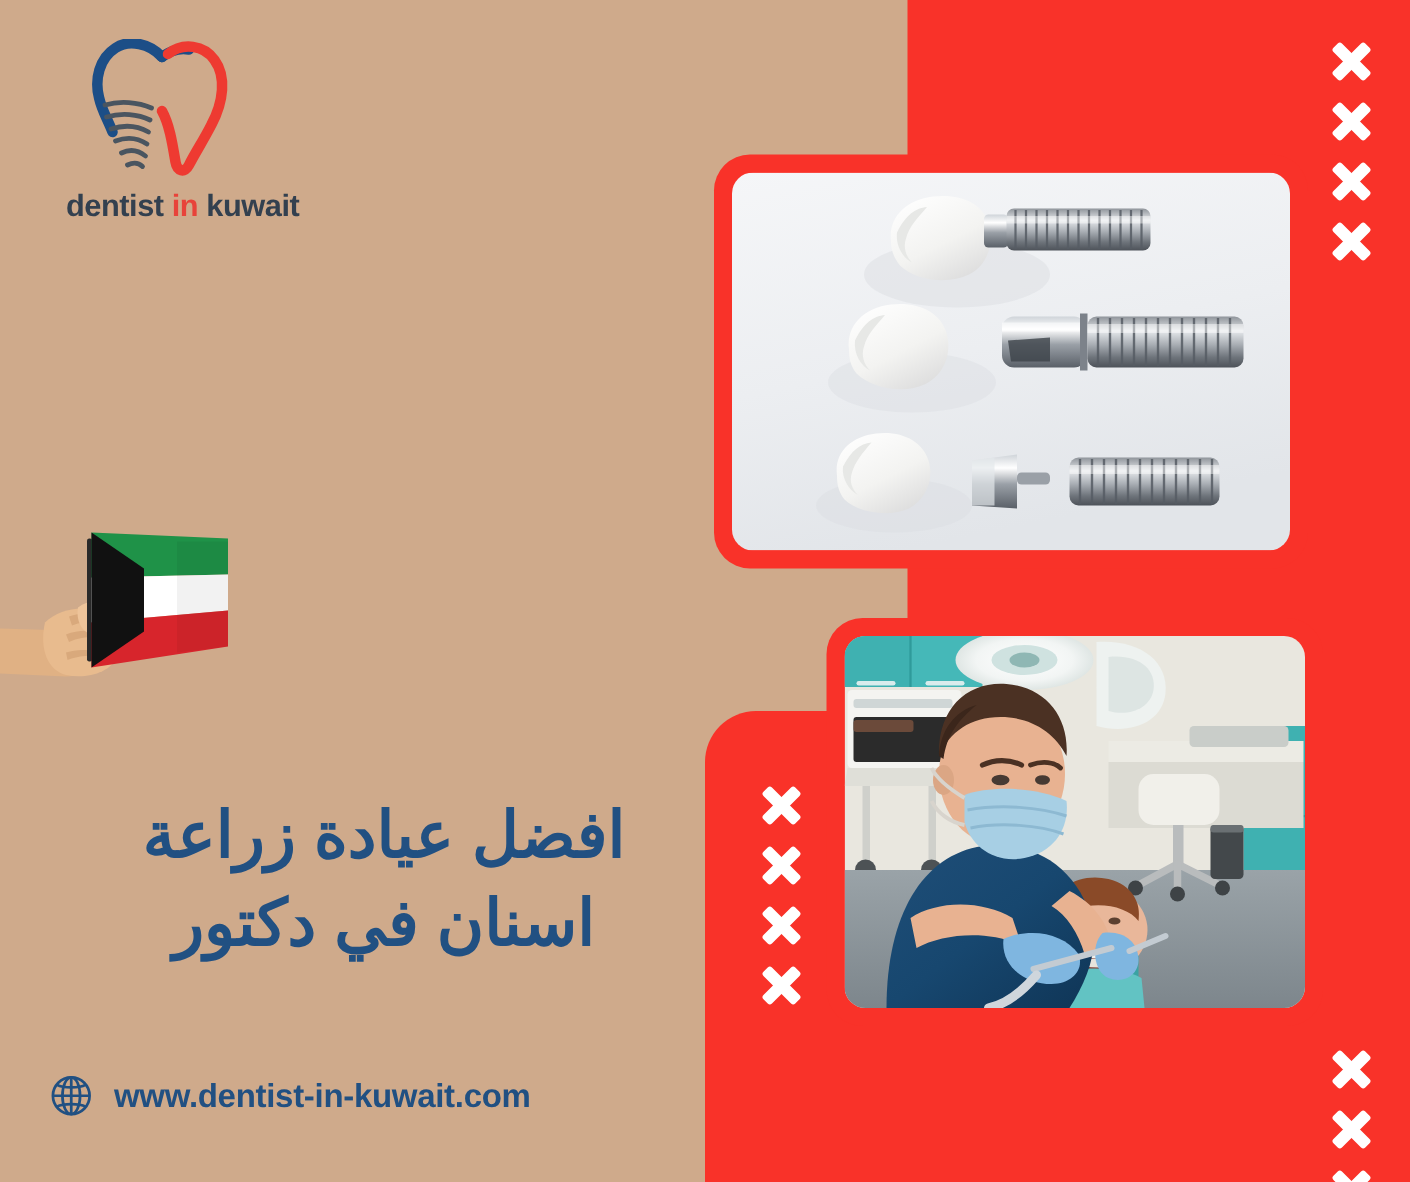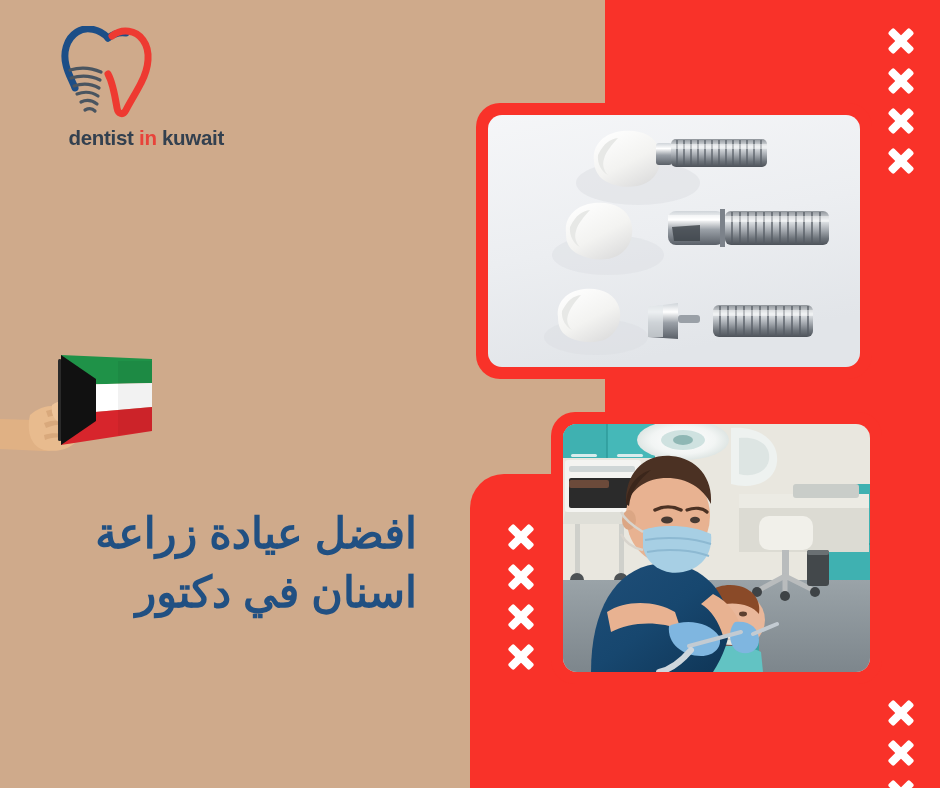--- a/index.html
+++ b/index.html
@@ -56,43 +56,42 @@
   .logo-text {
     position: absolute;
     left: 0;
     top: 100px;
     width: 180px;
     font-size: 20.5px;
     font-weight: bold;
     letter-spacing: -0.3px;
     color: #33404f;
     white-space: nowrap;
-    text-align: right;
   }
   .logo-text .accent { color: #e8433a; }
 
   
   .ar-head-1 {
     position: absolute;
     right: 528px;
     top: 224px;
     direction: rtl;
     text-align: right;
     font-size: 33px;
     font-weight: bold;
     color: #215082;
     line-height: 1.25;
     white-space: nowrap;
   }
   .ar-head-2 {
     position: absolute;
     right: 523px;
-    top: 504px;
+    top: 528px;
     direction: rtl;
-    text-align: right;
+    text-align: center;
     font-size: 43px;
     font-weight: bold;
     color: #215082;
     line-height: 1.38;
   }
   .ar-head-2 .l2 { display: block; }
 
   
   .flag-wrap {
     position: absolute;
@@ -235,20 +234,33 @@
 
       <path d="M118 16 L152 16 L152 86 L118 90 Z" fill="#000000" opacity="0.05"></path>
     </svg>
   </div>
 
   <div class="ar-head-2">
     <span class="l2">افضل عيادة زراعة</span>
     <span class="l2">اسنان في دكتور</span>
   </div>
 
+  <div class="footer-url">
+    <span>
+      <svg class="globe-ico" viewBox="0 0 32 32" xmlns="http://www.w3.org/2000/svg">
+        <circle cx="16" cy="16" r="13.5" fill="none" stroke="#215082" stroke-width="2"></circle>
+        <ellipse cx="16" cy="16" rx="6.5" ry="13.5" fill="none" stroke="#215082" stroke-width="2"></ellipse>
+        <line x1="2.5" y1="16" x2="29.5" y2="16" stroke="#215082" stroke-width="2"></line>
+        <path d="M5.5 8 C10 10.5 22 10.5 26.5 8" fill="none" stroke="#215082" stroke-width="2"></path>
+        <path d="M5.5 24 C10 21.5 22 21.5 26.5 24" fill="none" stroke="#215082" stroke-width="2"></path>
+        <line x1="16" y1="2.5" x2="16" y2="29.5" stroke="#215082" stroke-width="2"></line>
+      </svg>
+    </span>
+    <span class="url-text">www.dentist-in-kuwait.com</span>
+  </div>
 
   <div class="photo-frame" id="frame-implants">
     <div class="inner">
       <svg class="ph-svg" viewBox="0 0 372 252" preserveAspectRatio="none" xmlns="http://www.w3.org/2000/svg">
         <defs>
           <linearGradient id="bgImp" x1="0" y1="0" x2="0.3" y2="1">
             <stop offset="0%" stop-color="#f5f6f8"></stop>
             <stop offset="55%" stop-color="#eceef1"></stop>
             <stop offset="100%" stop-color="#e2e5e9"></stop>
           </linearGradient>

